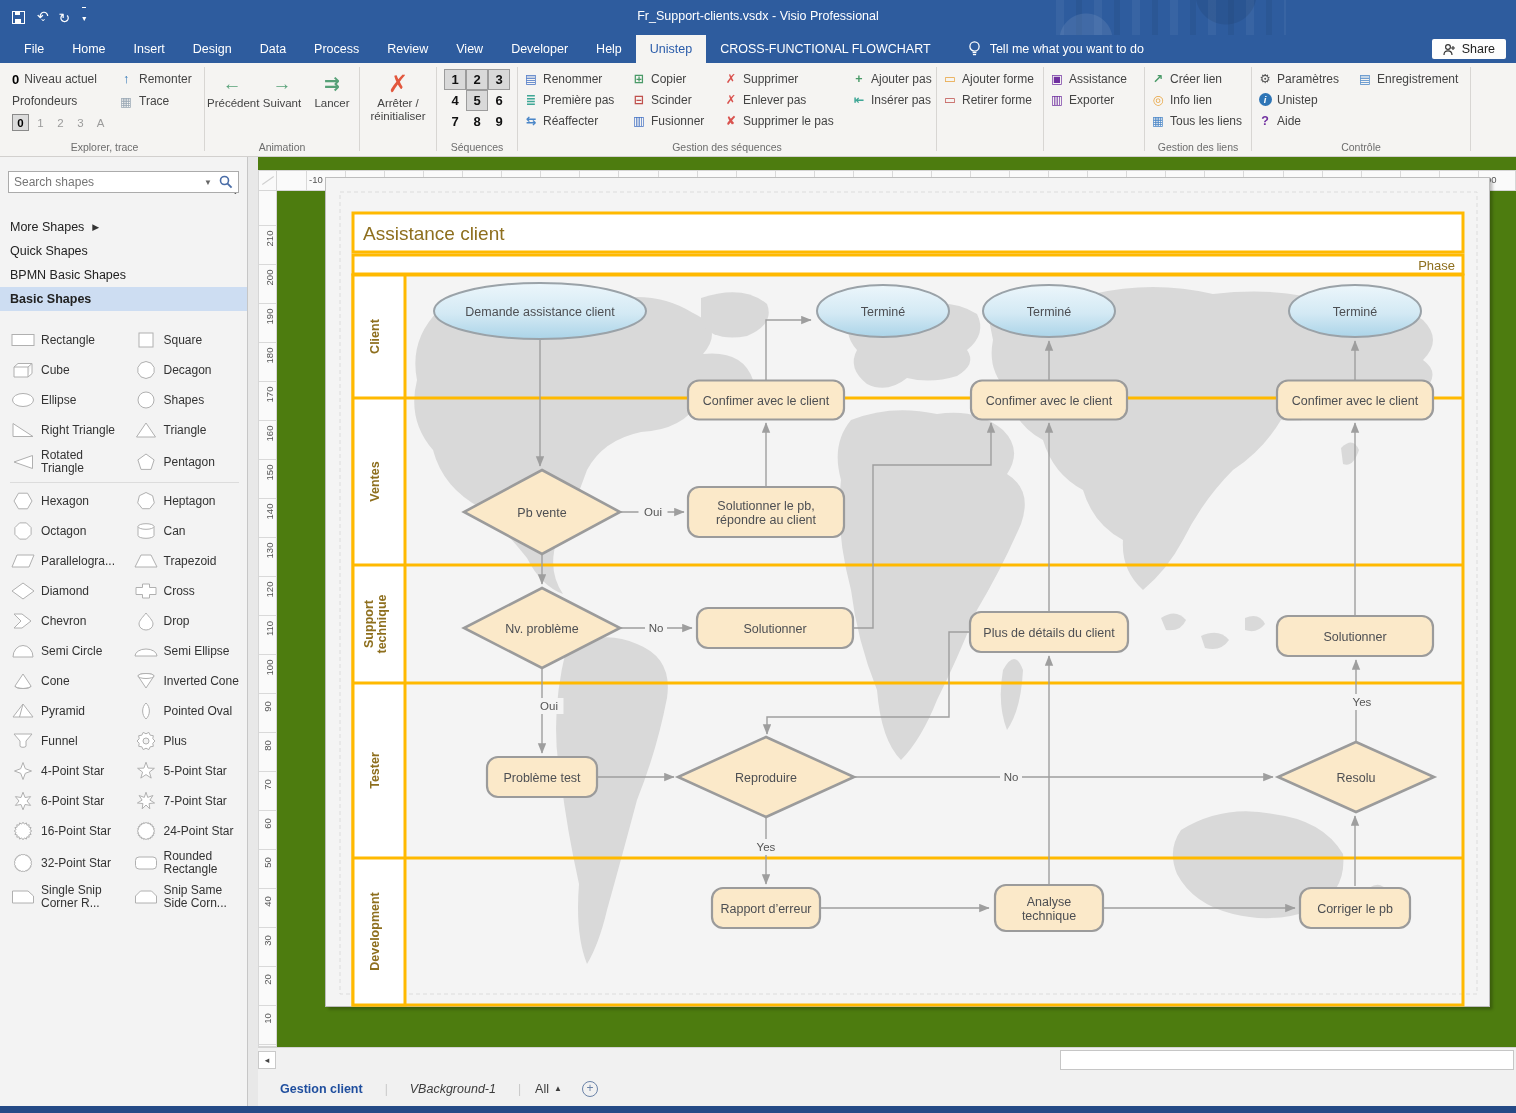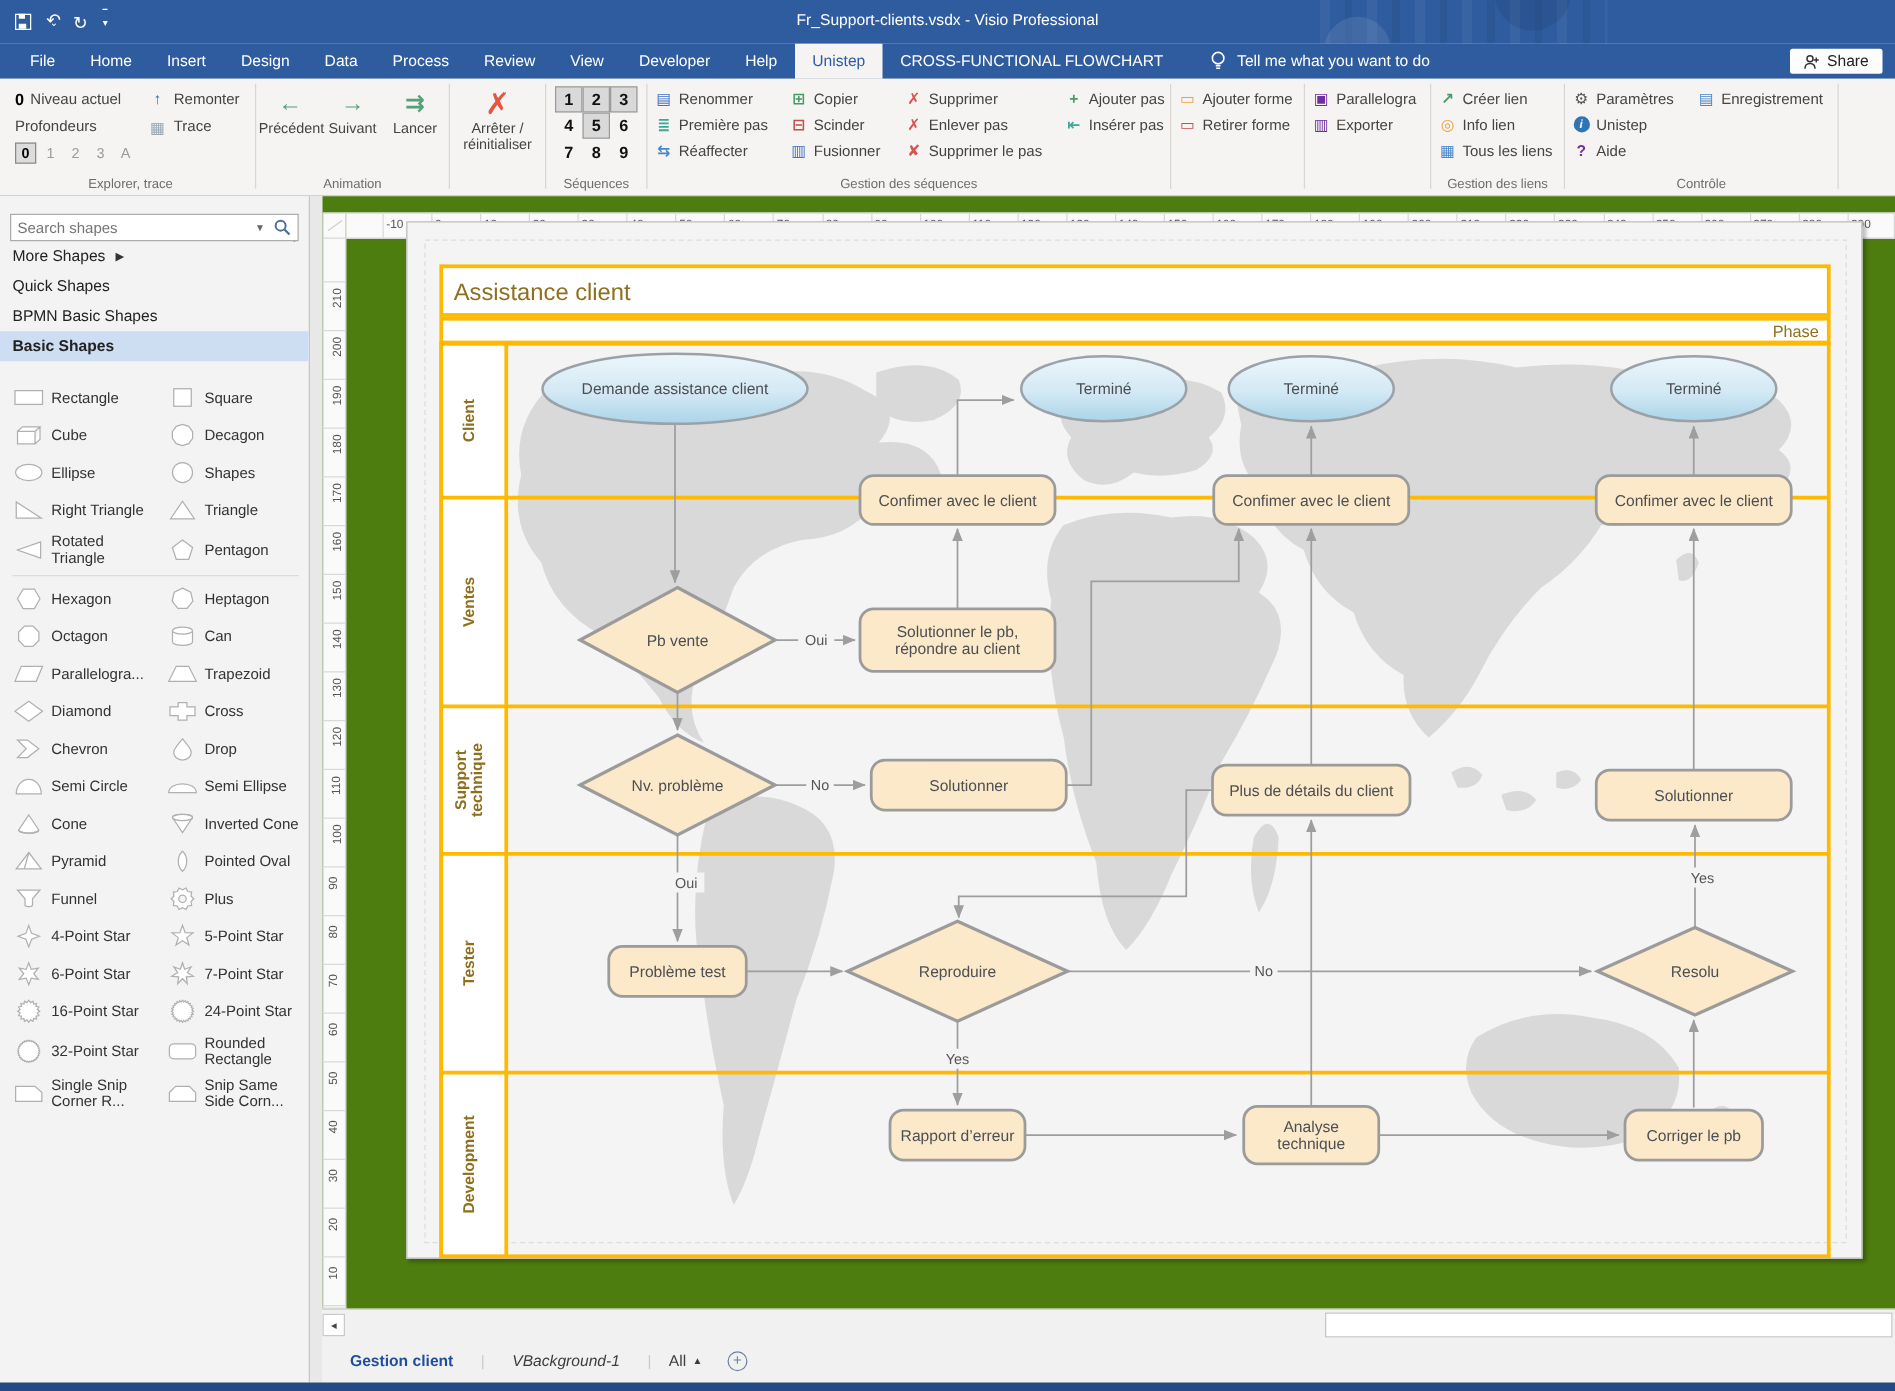--- a/index.html
+++ b/index.html
@@ -65,21 +65,21 @@
   .numgrid{display:grid;grid-template-columns:repeat(3,22px);grid-auto-rows:21px;justify-content:center;margin-top:1px}
   .numcell{text-align:center;line-height:20px;font-size:13px;font-weight:bold;color:#111;border:1px solid transparent}
   .numcell.on{background:#d9d9d9;border-color:#9c9c9c}
   
   #panel{position:absolute;left:0;top:157px;width:248px;height:949px;background:#f3f3f3;border-right:1px solid #c6c6c6;overflow:hidden}
   #panel h1{font-size:21px;font-weight:normal;color:#3e5771;padding:18px 0 0 10px;letter-spacing:.2px}
   #collapse{position:absolute;right:10px;top:24px;font-size:15px;color:#555}
   #searchbox{position:relative;margin:14px 8px 0 8px;height:22px;background:#fff;border:1px solid #ababab;display:flex;align-items:center}
   #searchbox input{flex:1;border:0;outline:0;font-size:12px;padding-left:5px;color:#444;background:transparent;font-family:inherit}
   #searchbox .sdrop{font-size:8px;color:#666;padding:0 6px}
-  .stencils{}
+  .stencils{margin-top:22px}
   .stencil{padding:5px 0 5px 10px;font-size:12.5px;color:#222;display:flex;align-items:center;gap:8px}
   .stencil.active{background:#cdddf2;font-weight:bold}
   .stencil .fly{font-size:9px;color:#333}
   .shapegrid{display:grid;grid-template-columns:1fr 1fr;margin-top:14px;padding-left:2px}
   .shapeitem{display:flex;align-items:center;gap:5px;padding:4px 0 4px 8px;min-height:30px}
   .shapeitem svg{flex:none}
   .shapeitem .slabel{font-size:12px;color:#333;line-height:13px}
   .sdivider{grid-column:1/-1;border-top:1px solid #dcdcdc;margin:3px 8px}
   
   #cfill{position:absolute;left:248px;top:157px;width:10px;height:949px;background:#e8e8e8}
@@ -299,21 +299,21 @@
             </div>
           </div>
         </div>
       </div>
       <div class="vdiv"></div>
       <div class="rgroup">
         <div class="rcols">
           <div class="rcol" style="width: 98px;">
             <div class="sbtn">
               <span class="ric" style="color: rgb(112, 48, 160);">▣</span>
-              <span>Parallelogra</span>
+              <span>Assistance</span>
             </div>
             <div class="sbtn">
               <span class="ric" style="color: rgb(112, 48, 160);">▥</span>
               <span>Exporter</span>
             </div>
           </div>
         </div>
       </div>
       <div class="vdiv"></div>
       <div class="rgroup">

